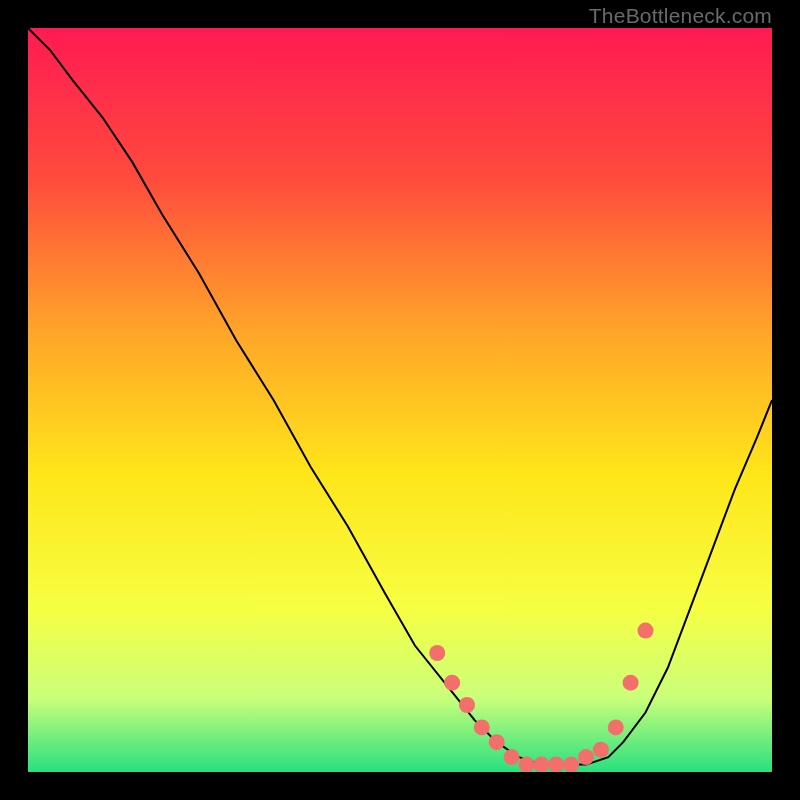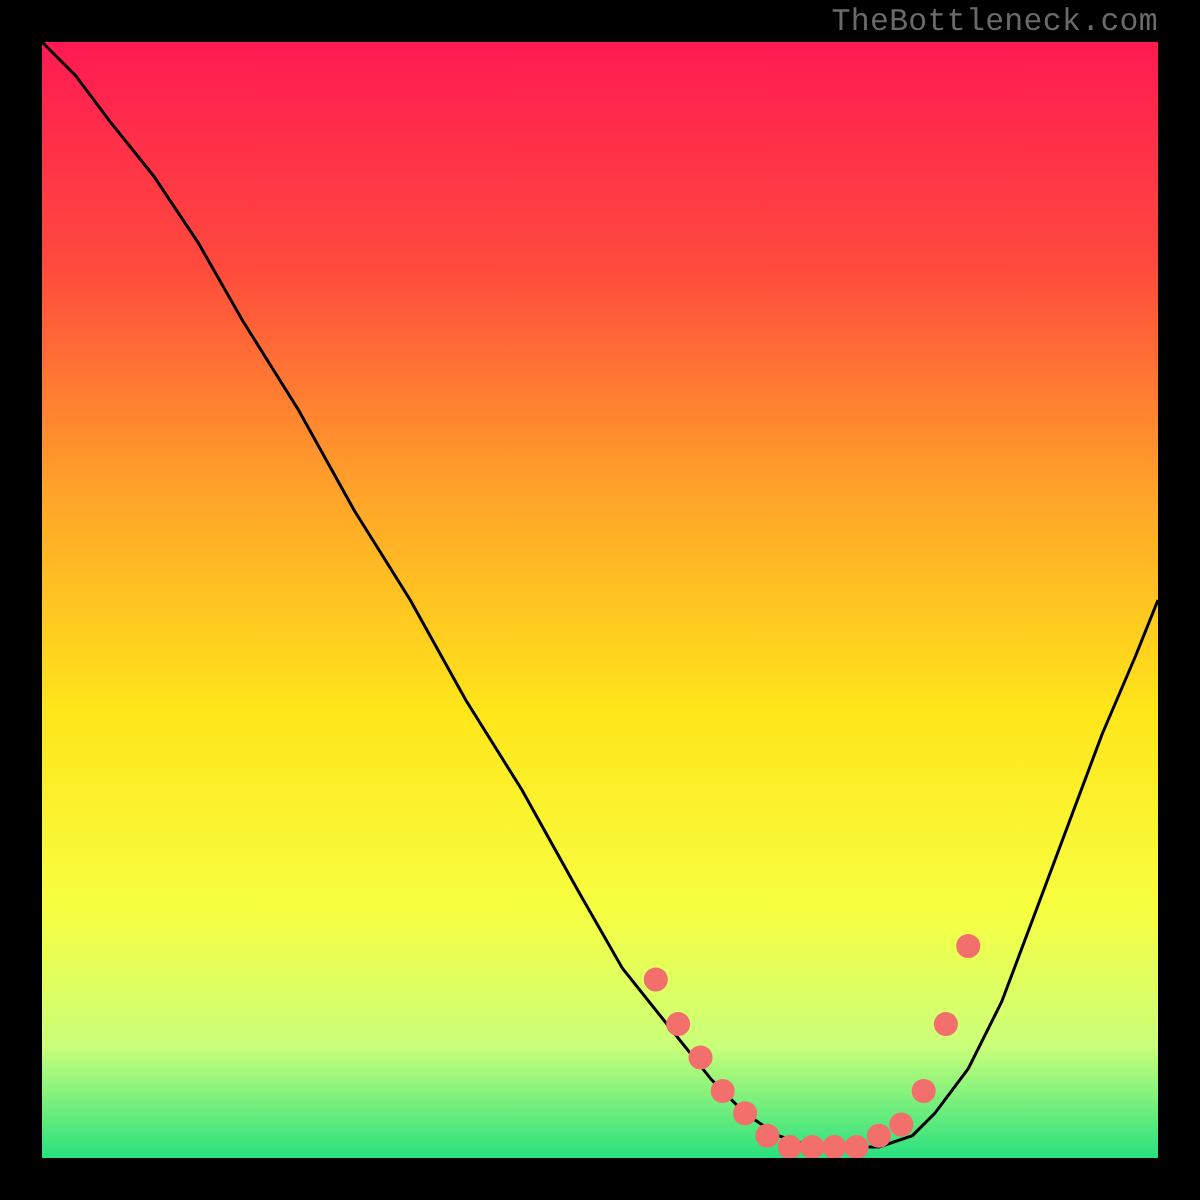--- a/index.html
+++ b/index.html
@@ -22,21 +22,21 @@
     position: absolute;
     left: 0;
     top: 0;
     width: 744px;
     height: 744px;
   }
   .watermark {
     position: absolute;
     right: 28px;
     top: 4px;
-    font-family: Liberation Mono, monospace;
+    font-family: Liberation Sans, sans-serif;
     font-size: 21px;
     color: #6a6a6a;
     letter-spacing: 0.2px;
     margin-left: 22px;
   }
 </style>
 </head>
 <body>
 
 <div class="frame">

